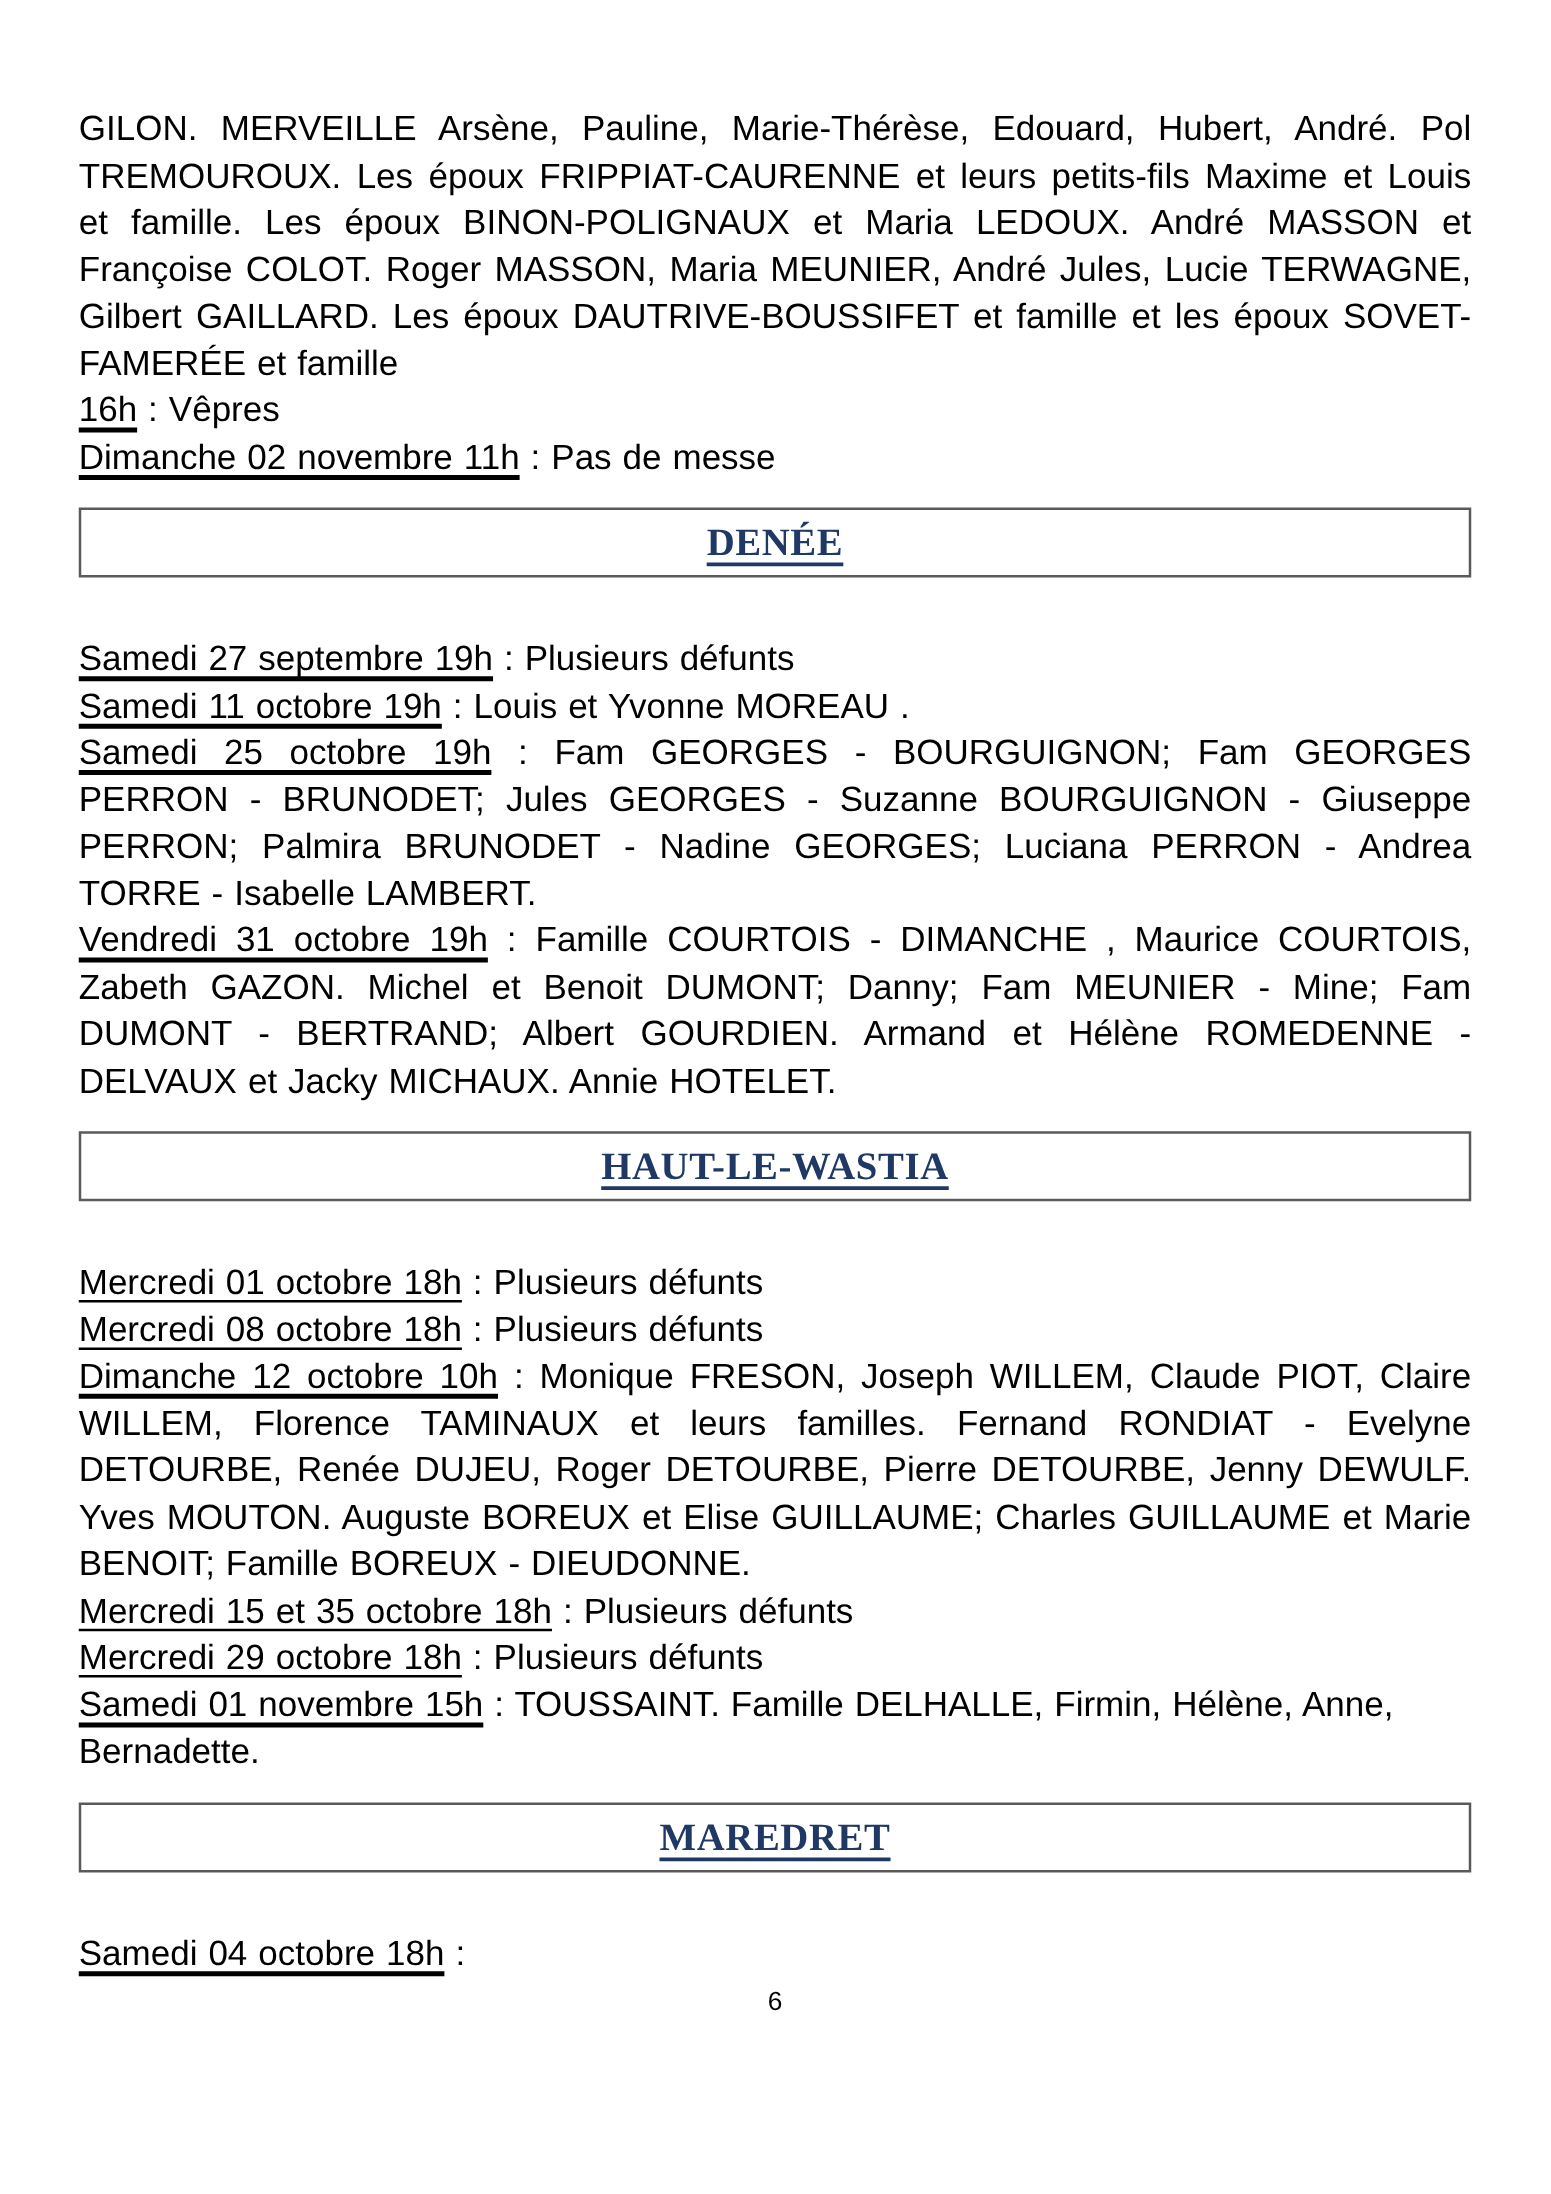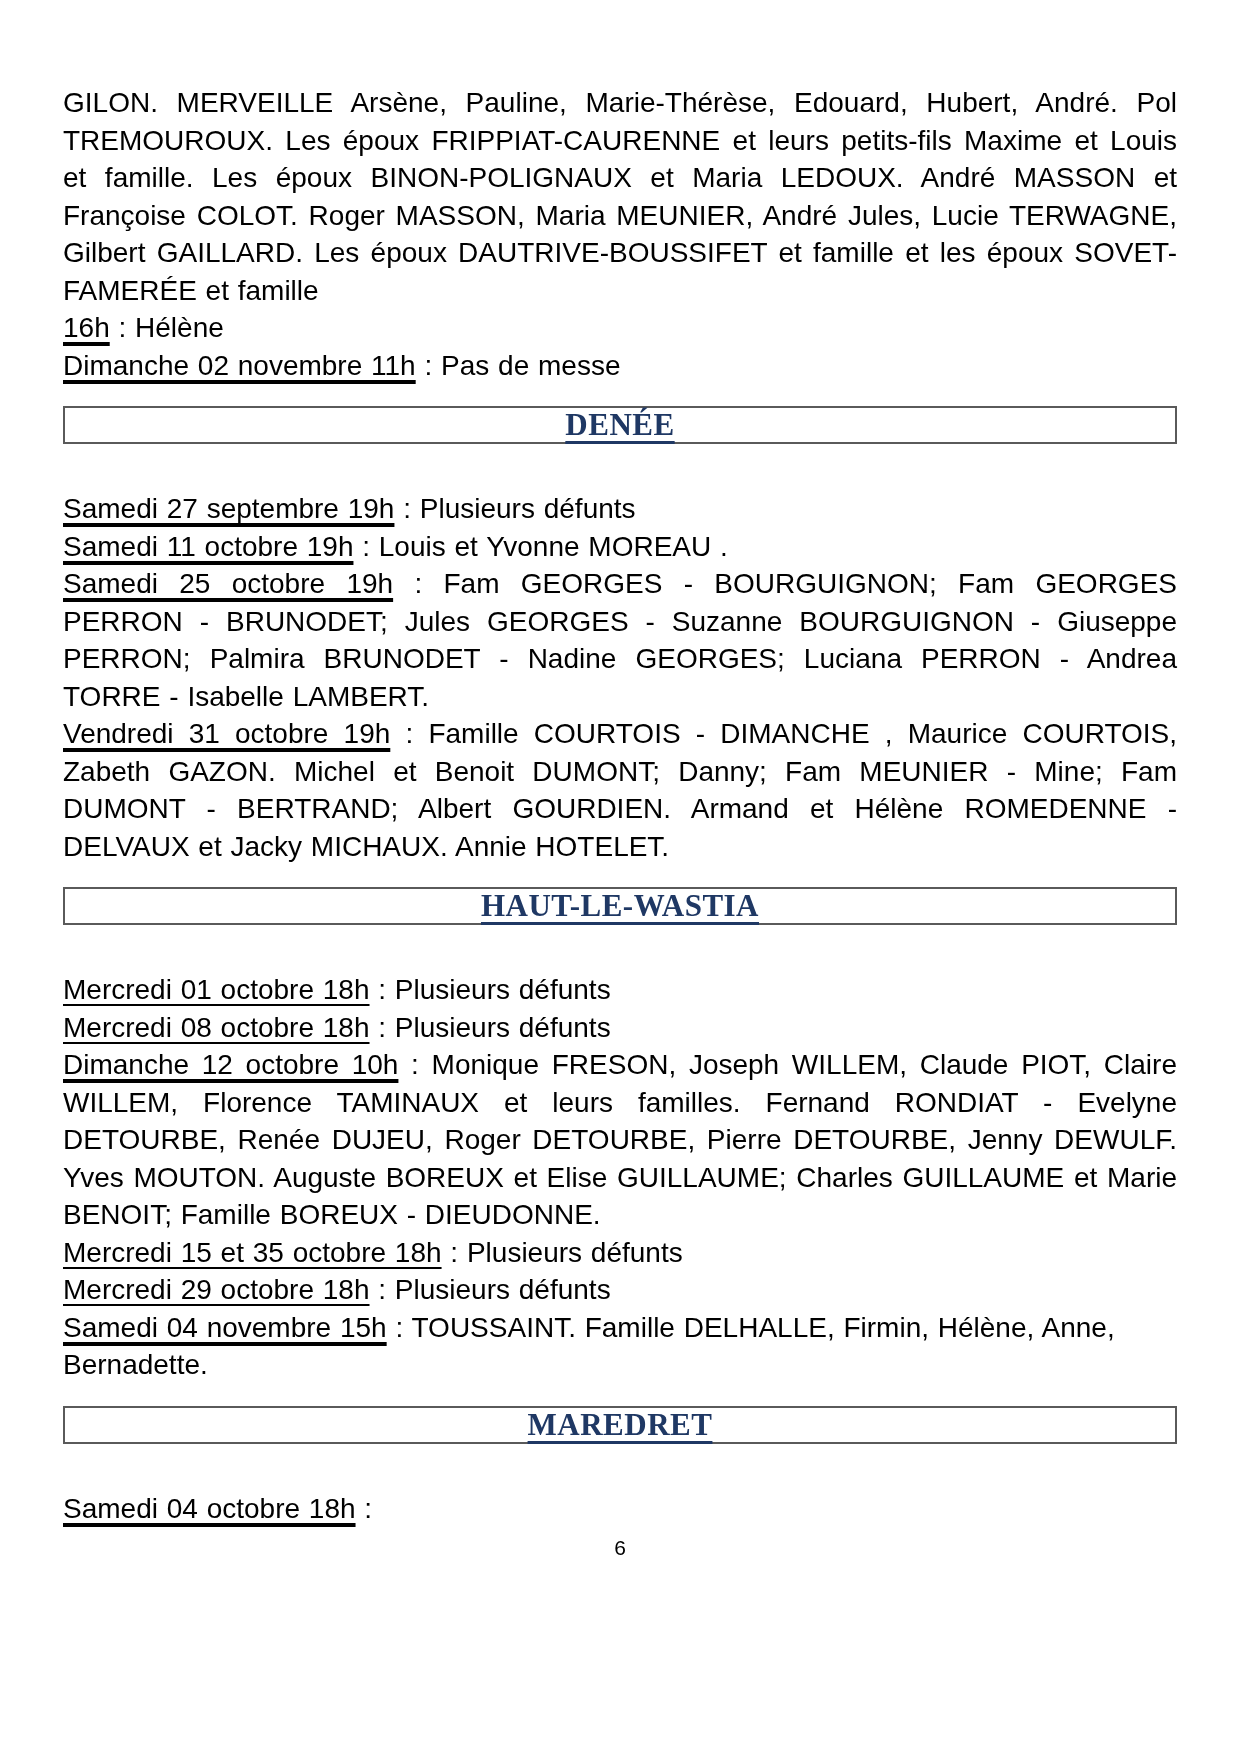--- a/index.html
+++ b/index.html
@@ -31,21 +31,21 @@
     text-decoration:underline;
     text-decoration-thickness:2px;
     text-underline-offset:5px;
     text-decoration-skip-ink:none;
   }
   .date.b{text-decoration-thickness:3.5px;}
   .b{font-weight:normal;}
   .section-box{
     box-sizing:border-box;
     border:2px solid var(--border);
-    height:38px;
+    height:56px;
     margin:22px 0 46px 0;
     text-align:center;
     display:flex;align-items:center;justify-content:center;
   }
   .section-title{
     font-family:"Liberation Serif",serif;
     font-weight:bold;
     font-size:31px;
     letter-spacing:0.5px;
     color:var(--accent);
@@ -61,41 +61,41 @@
     line-height:26px;
   }
 </style>
 </head>
 <body>
 
 <div class="page">
   <p class="para justify">GILON. MERVEILLE Arsène, Pauline, Marie-Thérèse, Edouard, Hubert, André. Pol TREMOUROUX. Les époux FRIPPIAT-CAURENNE et leurs petits-fils Maxime et Louis et famille. Les époux BINON-POLIGNAUX et Maria LEDOUX. André MASSON et Françoise COLOT. Roger MASSON, Maria MEUNIER, André Jules, Lucie TERWAGNE, Gilbert GAILLARD. Les époux DAUTRIVE-BOUSSIFET et famille et les époux SOVET-FAMERÉE et famille</p>
 
   <div id="intro-entries">
-      <p class="entry"><span class="date b">16h</span><span class=""> : </span><span class="b">Hélène</span></p>
+      <p class="entry"><span class="date b">16h</span><span class=""> : </span><span class="b">Vêpres</span></p>
       <p class="entry"><span class="date b">Dimanche 02 novembre 11h</span><span class="b"> : </span><span>Pas de messe</span></p>
     </div>
 
   <div id="sections">
       <div class="section-box">
         <span class="section-title">DENÉE</span>
       </div>
       <p class="entry"><span class="date b">Samedi 27 septembre 19h</span><span class=""> : </span><span>Plusieurs défunts</span></p>
       <p class="entry"><span class="date b">Samedi 11 octobre 19h</span><span class=""> : </span><span>Louis et Yvonne MOREAU .</span></p>
       <p class="entry justify"><span class="date b">Samedi 25 octobre 19h</span><span class=""> : </span><span>Fam GEORGES - BOURGUIGNON; Fam GEORGES PERRON - BRUNODET; Jules GEORGES - Suzanne BOURGUIGNON - Giuseppe PERRON; Palmira BRUNODET - Nadine GEORGES; Luciana PERRON - Andrea TORRE - Isabelle LAMBERT.</span></p>
       <p class="entry justify"><span class="date b">Vendredi 31 octobre 19h</span><span class=""> : </span><span>Famille COURTOIS - DIMANCHE , Maurice COURTOIS, Zabeth GAZON. Michel et Benoit DUMONT; Danny; Fam MEUNIER - Mine; Fam DUMONT - BERTRAND; Albert GOURDIEN. Armand et Hélène ROMEDENNE - DELVAUX et Jacky MICHAUX. Annie HOTELET.</span></p>
       <div class="section-box">
         <span class="section-title">HAUT-LE-WASTIA</span>
       </div>
       <p class="entry"><span class="date">Mercredi 01 octobre 18h</span><span class="b"> : </span><span>Plusieurs défunts</span></p>
       <p class="entry"><span class="date">Mercredi 08 octobre 18h</span><span class=""> : </span><span>Plusieurs défunts</span></p>
       <p class="entry justify"><span class="date b">Dimanche 12 octobre 10h</span><span class="b"> : </span><span>Monique FRESON, Joseph WILLEM, Claude PIOT, Claire WILLEM, Florence TAMINAUX et leurs familles. Fernand RONDIAT - Evelyne DETOURBE, Renée DUJEU, Roger DETOURBE, Pierre DETOURBE, Jenny DEWULF. Yves MOUTON. Auguste BOREUX et Elise GUILLAUME; Charles GUILLAUME et Marie BENOIT; Famille BOREUX - DIEUDONNE.</span></p>
       <p class="entry"><span class="date">Mercredi  15 et 35 octobre 18h</span><span class=""> : </span><span>Plusieurs défunts</span></p>
       <p class="entry"><span class="date">Mercredi 29 octobre 18h</span><span class=""> : </span><span>Plusieurs défunts</span></p>
-      <p class="entry"><span class="date b">Samedi 04 novembre 15h</span><span class="b"> : </span><span class="b">TOUSSAINT. </span><span>Famille DELHALLE, Firmin, Hélène, Anne, Bernadette.</span></p>
+      <p class="entry"><span class="date b">Samedi 01 novembre 15h</span><span class="b"> : </span><span class="b">TOUSSAINT. </span><span>Famille DELHALLE, Firmin, Hélène, Anne, Bernadette.</span></p>
       <div class="section-box">
         <span class="section-title">MAREDRET</span>
       </div>
       <p class="entry"><span class="date b">Samedi 04 octobre 18h</span><span class=""> :</span></p>
     </div>
 
   <div class="page-number">6</div>
 </div>
 
 </body></html>

